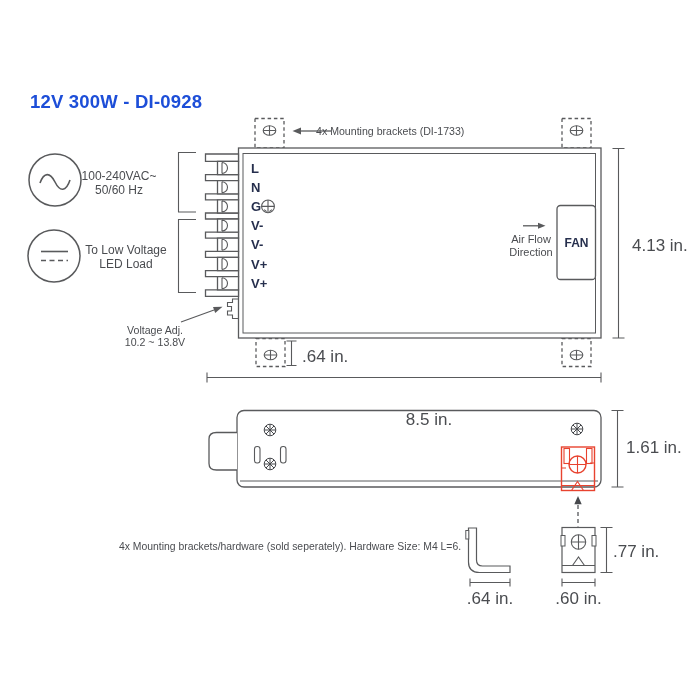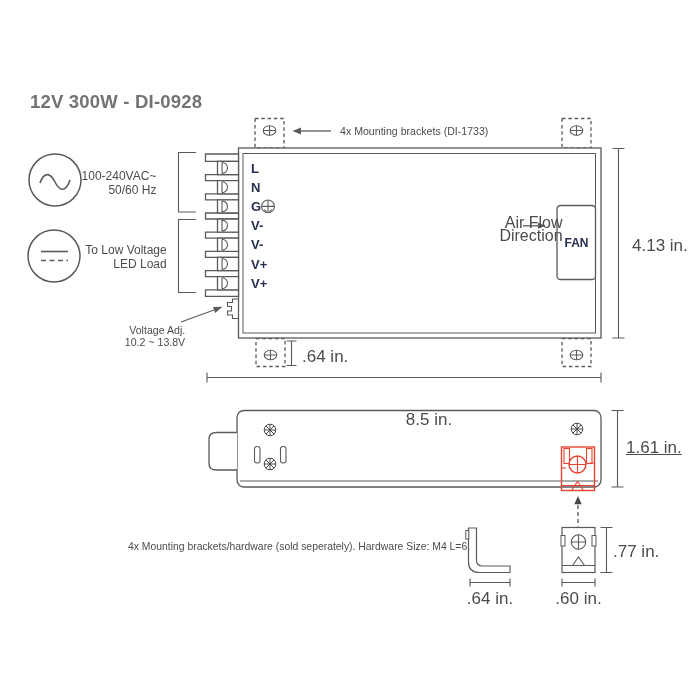--- a/index.html
+++ b/index.html
@@ -1,27 +1,27 @@
 <!DOCTYPE html>
 <html><head>
 <meta charset="utf-8">
 <style>
   html,body{margin:0;padding:0;background:#fff;}
   .canvas{position:relative;width:700px;height:700px;background:#ffffff;
           font-family:"Liberation Sans",sans-serif;overflow:hidden;}
   svg{position:absolute;left:0;top:0;}
   .lbl{position:absolute;color:#4a4c50;white-space:nowrap;}
-  .ctr{transform:translateX(-50%);text-align:right;}
+  .ctr{transform:translateX(-50%);text-align:center;}
   .navy{color:#262f4d;font-weight:bold;}
-  .title{font-size:18.5px;font-weight:bold;color:#737373;letter-spacing:.2px;}
+  .title{font-size:18.5px;font-weight:bold;color:#1d4ed8;letter-spacing:.2px;}
   .cap12{font-size:12px;line-height:14px;}
   .small{font-size:10.6px;line-height:12px;}
   .dim{font-size:17px;}
   .term{font-size:13px;line-height:15px;}
-  .note{font-size:10.4px;line-height:13.2px;margin-left:9px;}
+  .note{font-size:10.4px;line-height:13.2px;}
 </style>
 </head>
 <body>
 
 <div class="canvas">
 
 <svg width="700" height="700" viewBox="0 0 700 700">
   <g fill="none" stroke="#595a5c" stroke-width="1.3">
 
     <g>
@@ -175,21 +175,21 @@
       </g>
       <g stroke-width="1.1">
         <path d="M606.5,527.5V572.5 M600.5,527.5H612.5 M600.5,572.5H612.5"></path>
       </g>
     </g>
   </g>
 </svg>
 
 <div class="lbl title" style="left:30px;top:91px;">12V 300W - DI-0928</div>
 
-<div class="lbl small" style="left:340px;top:124.5px;">4x Mounting brackets (DI-1733)</div>
+<div class="lbl small" style="left:316px;top:124.5px;">4x Mounting brackets (DI-1733)</div>
 
 <div class="lbl cap12 ctr" style="left:119px;top:169px;">
   <div>100-240VAC~</div>
   <div>50/60 Hz</div>
 </div>
 
 <div class="lbl cap12 ctr" style="left:126px;top:243px;">
   <div>To Low Voltage</div>
   <div>LED Load</div>
 </div>
@@ -200,31 +200,31 @@
 </div>
 
 <div class="lbl term navy" style="left:251px;top:160.5px;">L</div>
 <div class="lbl term navy" style="left:251px;top:179.7px;">N</div>
 <div class="lbl term navy" style="left:251px;top:198.9px;">G</div>
 <div class="lbl term navy" style="left:251px;top:218.1px;">V-</div>
 <div class="lbl term navy" style="left:251px;top:237.3px;">V-</div>
 <div class="lbl term navy" style="left:251px;top:256.5px;">V+</div>
 <div class="lbl term navy" style="left:251px;top:275.7px;">V+</div>
 
-<div class="lbl ctr" style="left:531px;top:217px;font-size:16px;line-height:12.8px;">
+<div class="lbl ctr" style="left:531px;top:233px;font-size:11px;line-height:12.8px;">
   <div>Air Flow</div>
   <div>Direction</div>
 </div>
 
 <div class="lbl ctr navy" style="left:576.5px;top:235.5px;font-size:12px;">FAN</div>
 
 <div class="lbl dim" style="left:632px;top:236px;">4.13 in.</div>
 <div class="lbl dim" style="left:302px;top:347px;">.64 in.</div>
 <div class="lbl dim ctr" style="left:429px;top:381.5px;margin-top:28px;">8.5 in.</div>
-<div class="lbl dim" style="left:626px;top:438px;text-decoration:underline;">1.61 in.</div>
+<div class="lbl dim" style="left:626px;top:438px;">1.61 in.</div>
 
 <div class="lbl note ctr" style="left:290px;top:539.5px;">
   <div>4x Mounting brackets/hardware (sold seperately). Hardware Size: M4 L=6.</div>
 </div>
 
 <div class="lbl dim ctr" style="left:490px;top:589px;">.64 in.</div>
 <div class="lbl dim ctr" style="left:578.5px;top:589px;">.60 in.</div>
 <div class="lbl dim" style="left:613px;top:541.5px;">.77 in.</div>
 
 </div>

